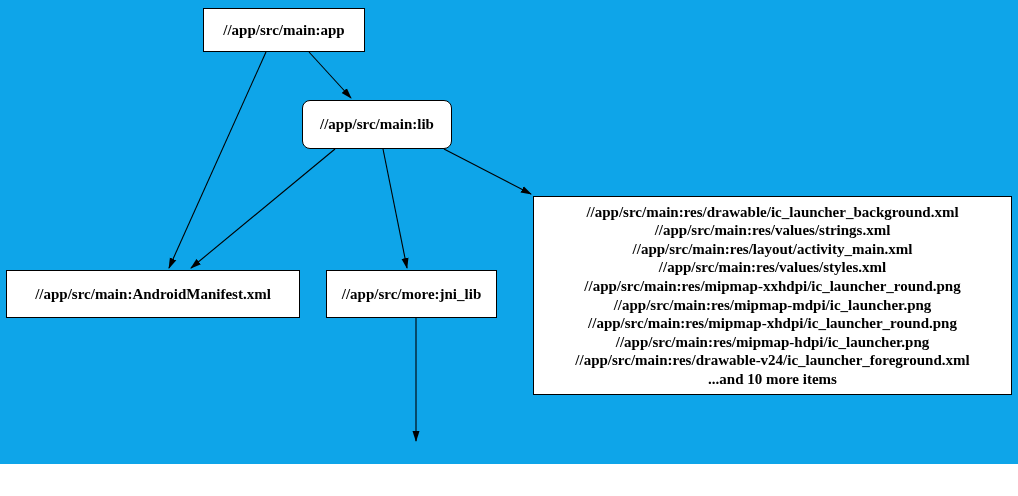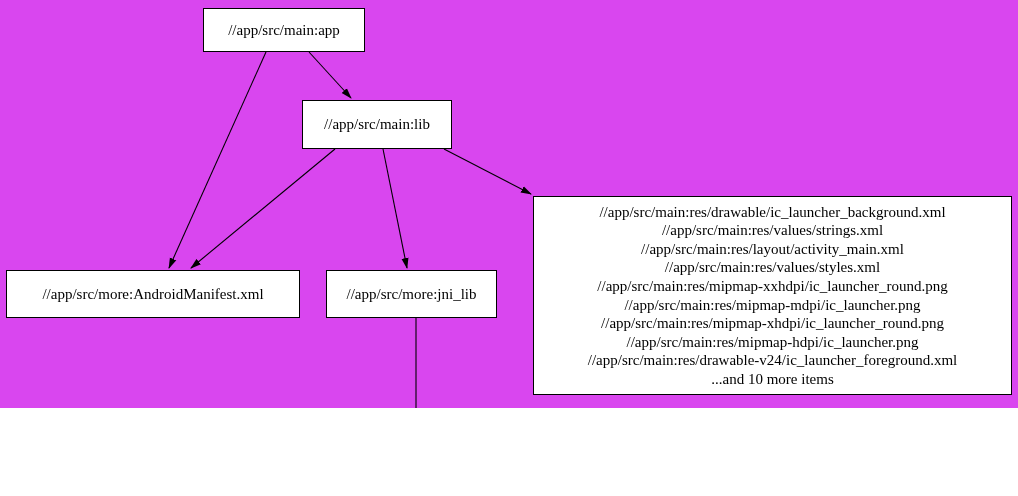--- a/index.html
+++ b/index.html
@@ -3,25 +3,26 @@
 <meta charset="utf-8">
 <style>
   html, body {
     margin: 0;
     padding: 0;
     background: #ffffff;
   }
   .canvas {
     position: relative;
     width: 1018px;
-    height: 408px;
-    background: #d946ef;
+    height: 464px;
+    background: #0ea5e9;
     font-family: "Liberation Serif", "DejaVu Serif", serif;
     color: #000000;
     overflow: hidden;
+    font-weight: bold;
   }
   .edges {
     position: absolute;
     left: 0;
     top: 0;
     width: 1018px;
     height: 496px;
     z-index: 1;
     pointer-events: none;
   }
@@ -33,21 +34,21 @@
     background: #ffffff;
     display: flex;
     align-items: center;
     justify-content: center;
     text-align: center;
     font-size: 15px;
     line-height: 18.6px;
     white-space: pre-line;
   }
   .node-app      { left: 203px; top:   8px; width: 162px; height: 44px; }
-  .node-lib      { left: 302px; top: 100px; width: 150px; height: 49px; }
+  .node-lib      { left: 302px; top: 100px; width: 150px; height: 49px; border-radius: 8px; }
   .node-manifest { left:   6px; top: 270px; width: 294px; height: 48px; }
   .node-jni      { left: 326px; top: 270px; width: 171px; height: 48px; }
   .node-res      { left: 533px; top: 196px; width: 479px; height: 199px; }
   .node-cpp      { left: 281px; top: 443px; width: 269px; height: 47px; }
 </style>
 </head>
 <body>
 
 <div class="canvas">
 
@@ -67,21 +68,21 @@
 
   <div class="node node-app">
     <span>//app/src/main:app</span>
   </div>
 
   <div class="node node-lib">
     <span>//app/src/main:lib</span>
   </div>
 
   <div class="node node-manifest">
-    <span>//app/src/more:AndroidManifest.xml</span>
+    <span>//app/src/main:AndroidManifest.xml</span>
   </div>
 
   <div class="node node-jni">
     <span>//app/src/more:jni_lib</span>
   </div>
 
   <div class="node node-res">
     <span>//app/src/main:res/drawable/ic_launcher_background.xml
 //app/src/main:res/values/strings.xml
 //app/src/main:res/layout/activity_main.xml

